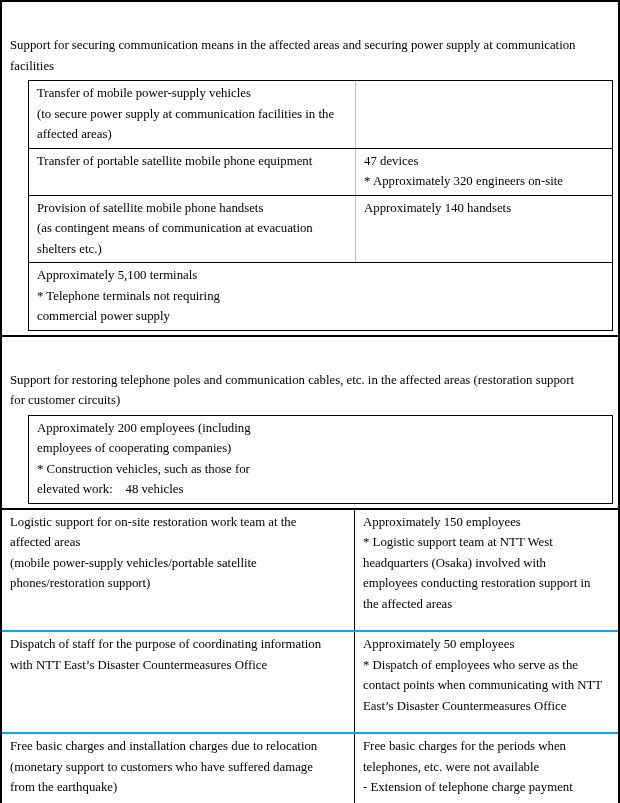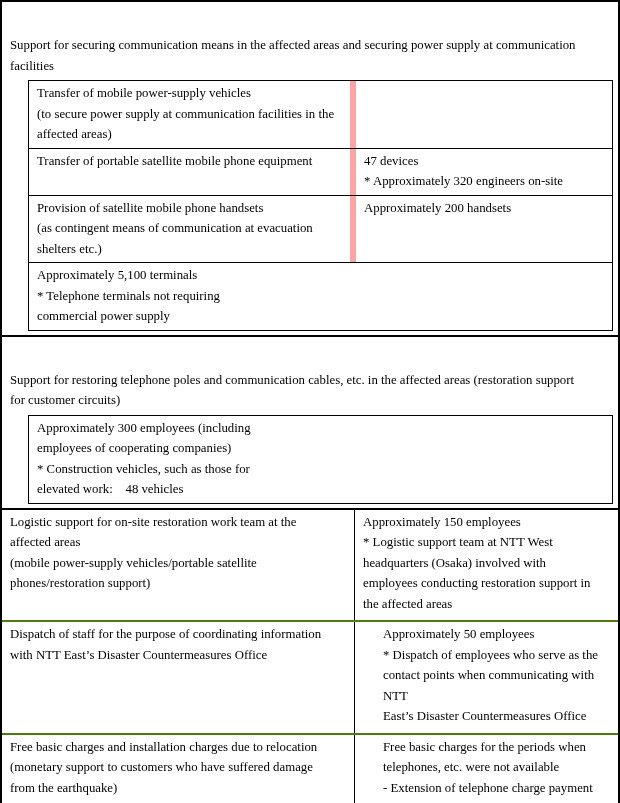--- a/index.html
+++ b/index.html
@@ -36,26 +36,26 @@
   .irow { display: flex; }
   .irow + .irow { border-top: 1px solid #000; }
   .cell {
     box-sizing: border-box;
     white-space: pre-wrap;
     padding: 2px 4px 3px 8px;
   }
   .irow .item {
     flex: none;
     width: 327px;
-    border-right: 6px solid #fca5a5;
+    border-right: 1px solid #fca5a5;
   }
   .irow .value { flex: 1; }
   .orow { display: flex; }
-  .orow + .orow { border-top: 2px solid #4d7c0f; gap: 20px; }
-  .orow .cell { padding-bottom: 6px; }
+  .orow + .orow { border-top: 2px solid #0ea5e9; }
+  .orow .cell { padding-bottom: 16px; }
   .orow .item {
     flex: none;
     width: 353px;
     border-right: 1px solid #000;
   }
   .orow .value { flex: 1; }
 </style>
 </head>
 <body>
 
@@ -72,36 +72,36 @@
       </div>
       <div class="irow">
         <div class="cell item">Transfer of portable satellite mobile phone equipment</div>
         <div class="cell value">47 devices
 * Approximately 320 engineers on-site</div>
       </div>
       <div class="irow">
         <div class="cell item">Provision of satellite mobile phone handsets
 (as contingent means of communication at evacuation
 shelters etc.)</div>
-        <div class="cell value">Approximately 200 handsets</div>
+        <div class="cell value">Approximately 140 handsets</div>
       </div>
       <div class="irow">
         <div class="cell value">Approximately 5,100 terminals
 * Telephone terminals not requiring
 commercial power supply</div>
       </div>
     </div>
   </div>
 
   <div class="sec">
     <div class="sec-header">Support for restoring telephone poles and communication cables, etc. in the affected areas (restoration support
 for customer circuits)</div>
     <div class="inner">
       <div class="irow">
-        <div class="cell value">Approximately 300 employees (including
+        <div class="cell value">Approximately 200 employees (including
 employees of cooperating companies)
 * Construction vehicles, such as those for
 elevated work:    48 vehicles</div>
       </div>
     </div>
   </div>
 
   <div class="orow">
     <div class="cell item">Logistic support for on-site restoration work team at the
 affected areas

